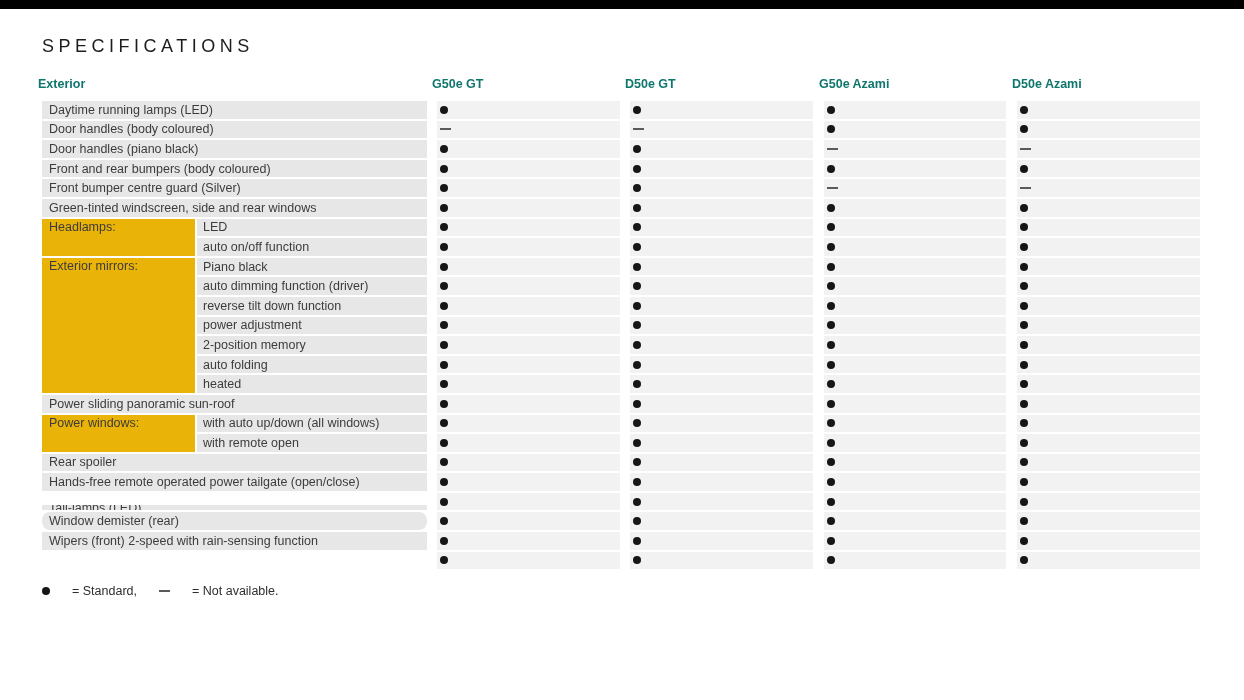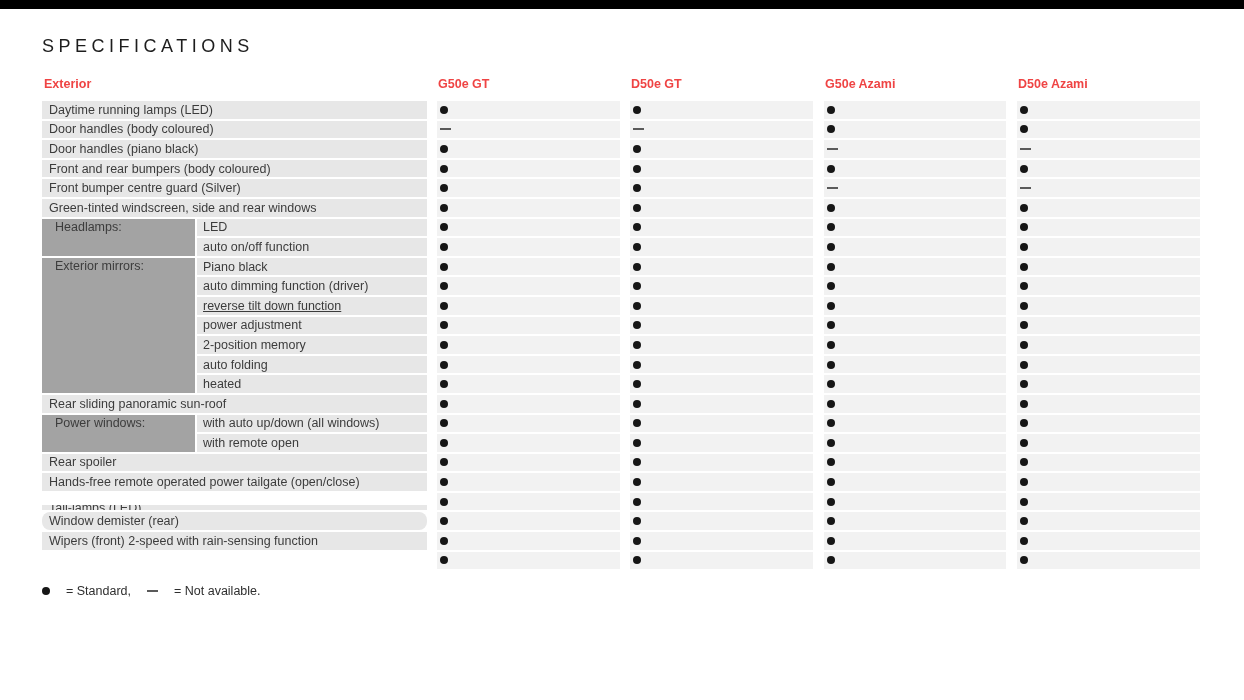--- a/index.html
+++ b/index.html
@@ -14,23 +14,23 @@
     position: absolute; left: 0; top: 0;
     width: 1244px; height: 9px;
     background: #000000;
   }
   .page-title {
     position: absolute; left: 42px; top: 36px;
     font-size: 18px; letter-spacing: 4.5px;
     color: #1d1d1d; font-weight: 400;
   }
   .table-header {
-    position: absolute; left: 43px; top: 77px;
+    position: absolute; left: 37px; top: 77px;
     width: 1160px; height: 16px;
-    font-size: 12.5px; font-weight: bold; color: #ef4444;
+    font-size: 12.5px; font-weight: bold; color: #0f766e;
   }
   .table-header span { position: absolute; top: 0; white-space: nowrap; }
   .th-cat  { left: 1px; }
   .th-c0   { left: 395px; }
   .th-c1   { left: 588px; }
   .th-c2   { left: 782px; }
   .th-c3   { left: 975px; }
 
   .spec-grid {
     position: absolute; left: 42px; top: 101px;
@@ -44,22 +44,22 @@
     overflow: hidden; white-space: nowrap;
   }
   .full-label {
     grid-column: 1 / span 3;
     background: #e7e7e7;
     padding-left: 7px;
     font-size: 12.5px; color: #3c3c3c;
   }
   .group-label {
     grid-column: 1;
-    background: #a3a3a3;
-    padding-left: 13px;
+    background: #eab308;
+    padding-left: 7px;
     font-size: 12.5px; color: #3c3c3c;
     align-items: flex-start;
   }
   .group-label > span { line-height: 17.6px; }
   .sub-label {
     grid-column: 3;
     background: #e7e7e7;
     padding-left: 6px;
     font-size: 12.5px; color: #3c3c3c;
   }
@@ -70,21 +70,21 @@
   .dot {
     width: 8px; height: 8px; border-radius: 50%;
     background: #161616; flex: 0 0 auto;
   }
   .dash {
     width: 11px; height: 2px;
     background: #5a5a5a; flex: 0 0 auto;
   }
   .legend {
     position: absolute; left: 42px; top: 584px;
-    display: flex; align-items: center; gap: 16px;
+    display: flex; align-items: center; gap: 22px;
     font-size: 12.5px; color: #2e2e2e;
   }
 </style>
 </head>
 <body>
 
 <div class="top-bar"></div>
 
 <div class="page-title">SPECIFICATIONS</div>
 
@@ -226,21 +226,21 @@
     </div>
     <div class="cell" style="grid-area: 10 / 7;">
       <span class="dot"></span>
     </div>
     <div class="cell" style="grid-area: 10 / 9;">
       <span class="dot"></span>
     </div>
     <div class="cell" style="grid-area: 10 / 11;">
       <span class="dot"></span>
     </div>
-    <div class="sub-label" style="grid-row: 11; text-decoration: underline;">reverse tilt down function</div>
+    <div class="sub-label" style="grid-row: 11;">reverse tilt down function</div>
     <div class="cell" style="grid-area: 11 / 5;">
       <span class="dot"></span>
     </div>
     <div class="cell" style="grid-area: 11 / 7;">
       <span class="dot"></span>
     </div>
     <div class="cell" style="grid-area: 11 / 9;">
       <span class="dot"></span>
     </div>
     <div class="cell" style="grid-area: 11 / 11;">
@@ -291,21 +291,21 @@
     </div>
     <div class="cell" style="grid-area: 15 / 7;">
       <span class="dot"></span>
     </div>
     <div class="cell" style="grid-area: 15 / 9;">
       <span class="dot"></span>
     </div>
     <div class="cell" style="grid-area: 15 / 11;">
       <span class="dot"></span>
     </div>
-    <div class="full-label" style="grid-row: 16;">Rear sliding panoramic sun-roof</div>
+    <div class="full-label" style="grid-row: 16;">Power sliding panoramic sun-roof</div>
     <div class="cell" style="grid-area: 16 / 5;">
       <span class="dot"></span>
     </div>
     <div class="cell" style="grid-area: 16 / 7;">
       <span class="dot"></span>
     </div>
     <div class="cell" style="grid-area: 16 / 9;">
       <span class="dot"></span>
     </div>
     <div class="cell" style="grid-area: 16 / 11;">

